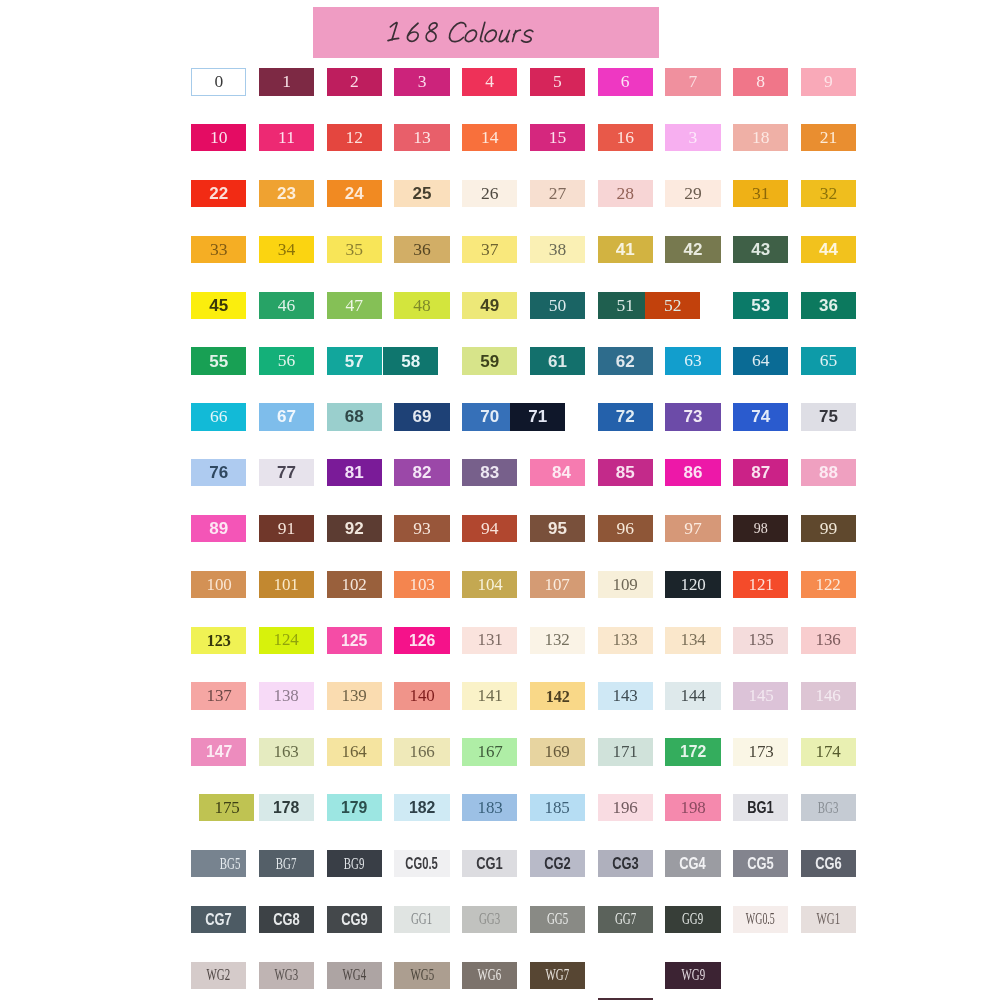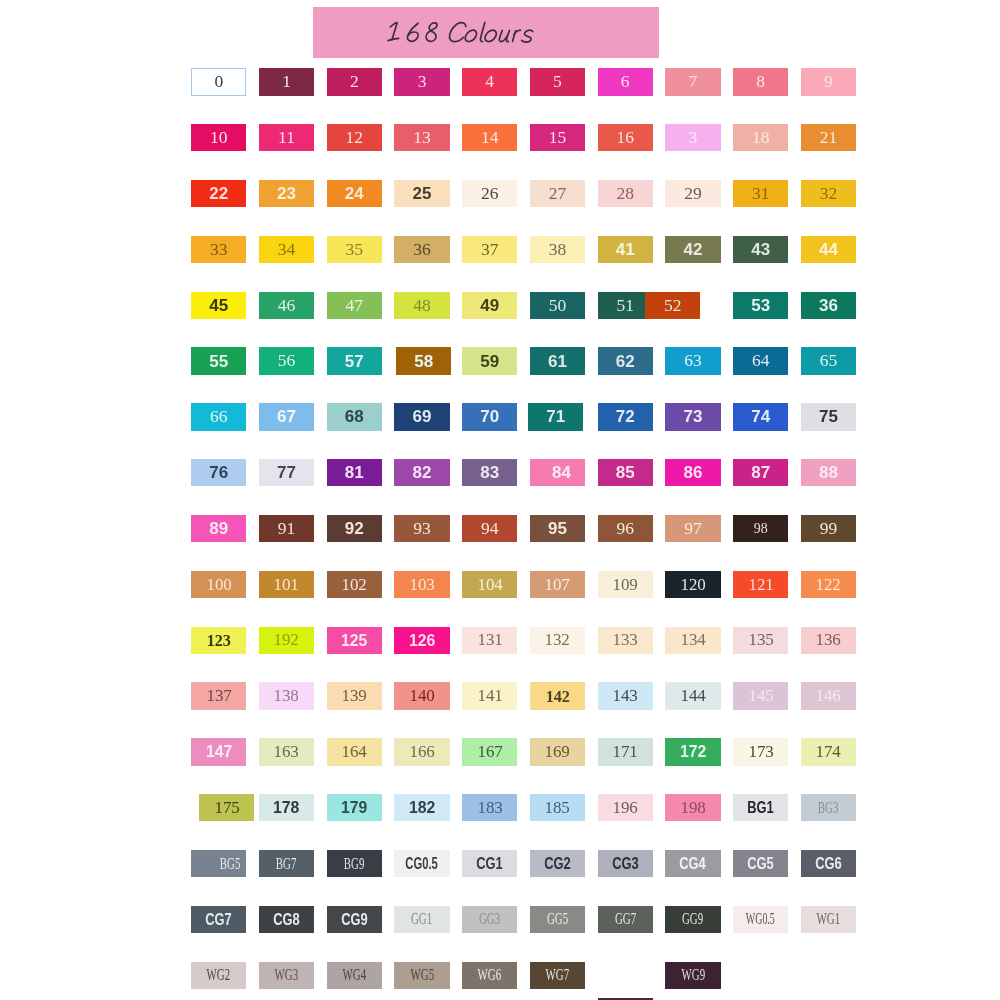--- a/index.html
+++ b/index.html
@@ -219,21 +219,21 @@
       <div class="swatch-row">
         <div class="swatch" style="left: 0px; background: rgb(24, 160, 84);">
           <span class="swatch-label f-sans" style="font-size: 17px; color: rgb(226, 242, 233);">55</span>
         </div>
         <div class="swatch" style="left: 67.74px; background: rgb(20, 176, 121);">
           <span class="swatch-label f-serif" style="font-size: 17.5px; color: rgb(226, 244, 236);">56</span>
         </div>
         <div class="swatch" style="left: 135.48px; background: rgb(18, 166, 156);">
           <span class="swatch-label f-sans" style="font-size: 17px; color: rgb(227, 242, 243);">57</span>
         </div>
-        <div class="swatch" style="left: 205px; background: #a16207;">
+        <div class="swatch" style="left: 192px; background: #0f766e;">
           <span class="swatch-label f-sans" style="font-size: 17px; color: rgb(229, 246, 247);">58</span>
         </div>
         <div class="swatch" style="left: 270.96px; background: rgb(215, 228, 138);">
           <span class="swatch-label f-sans" style="font-size: 17px; color: rgb(60, 66, 28);">59</span>
         </div>
         <div class="swatch" style="left: 338.7px; background: rgb(19, 112, 108);">
           <span class="swatch-label f-sans" style="font-size: 17px; color: rgb(220, 232, 233);">61</span>
         </div>
         <div class="swatch" style="left: 406.44px; background: rgb(46, 108, 140);">
           <span class="swatch-label f-sans" style="font-size: 17px; color: rgb(224, 231, 236);">62</span>
@@ -257,21 +257,21 @@
         </div>
         <div class="swatch" style="left: 135.48px; background: rgb(154, 207, 205);">
           <span class="swatch-label f-sans" style="font-size: 17px; color: rgb(47, 71, 71);">68</span>
         </div>
         <div class="swatch" style="left: 203.22px; background: rgb(30, 65, 118);">
           <span class="swatch-label f-sans" style="font-size: 17px; color: rgb(227, 232, 240);">69</span>
         </div>
         <div class="swatch" style="left: 270.96px; background: rgb(54, 112, 184);">
           <span class="swatch-label f-sans" style="font-size: 17px; color: rgb(227, 237, 247);">70</span>
         </div>
-        <div class="swatch" style="left: 337px; background: #0f766e;">
+        <div class="swatch" style="left: 319px; background: #0f172a;">
           <span class="swatch-label f-sans" style="font-size: 17px; color: rgb(226, 230, 243);">71</span>
         </div>
         <div class="swatch" style="left: 406.44px; background: rgb(36, 97, 171);">
           <span class="swatch-label f-sans" style="font-size: 17px; color: rgb(225, 236, 243);">72</span>
         </div>
         <div class="swatch" style="left: 474.18px; background: rgb(108, 75, 168);">
           <span class="swatch-label f-sans" style="font-size: 17px; color: rgb(240, 232, 245);">73</span>
         </div>
         <div class="swatch" style="left: 541.92px; background: rgb(42, 91, 206);">
           <span class="swatch-label f-sans" style="font-size: 17px; color: rgb(226, 233, 248);">74</span>
@@ -374,21 +374,21 @@
         </div>
         <div class="swatch" style="left: 609.66px; background: rgb(246, 139, 78);">
           <span class="swatch-label f-serif" style="font-size: 17.5px; transform: scaleX(0.97); color: rgb(252, 233, 219);">122</span>
         </div>
       </div>
       <div class="swatch-row">
         <div class="swatch" style="left: 0px; background: rgb(240, 242, 84);">
           <span class="swatch-label f-serifb" style="font-size: 17px; transform: scaleX(0.95); color: rgb(52, 54, 12);">123</span>
         </div>
         <div class="swatch" style="left: 67.74px; background: rgb(215, 242, 12);">
-          <span class="swatch-label f-serif" style="font-size: 17.5px; transform: scaleX(0.97); color: rgb(144, 163, 12);">192</span>
+          <span class="swatch-label f-serif" style="font-size: 17.5px; transform: scaleX(0.97); color: rgb(144, 163, 12);">124</span>
         </div>
         <div class="swatch" style="left: 135.48px; background: rgb(245, 76, 166);">
           <span class="swatch-label f-sans" style="font-size: 17px; transform: scaleX(0.93); color: rgb(253, 229, 241);">125</span>
         </div>
         <div class="swatch" style="left: 203.22px; background: rgb(245, 18, 138);">
           <span class="swatch-label f-sans" style="font-size: 17px; transform: scaleX(0.93); color: rgb(253, 223, 238);">126</span>
         </div>
         <div class="swatch" style="left: 270.96px; background: rgb(250, 227, 221);">
           <span class="swatch-label f-serif" style="font-size: 17.5px; transform: scaleX(0.97); color: rgb(125, 106, 99);">131</span>
         </div>

